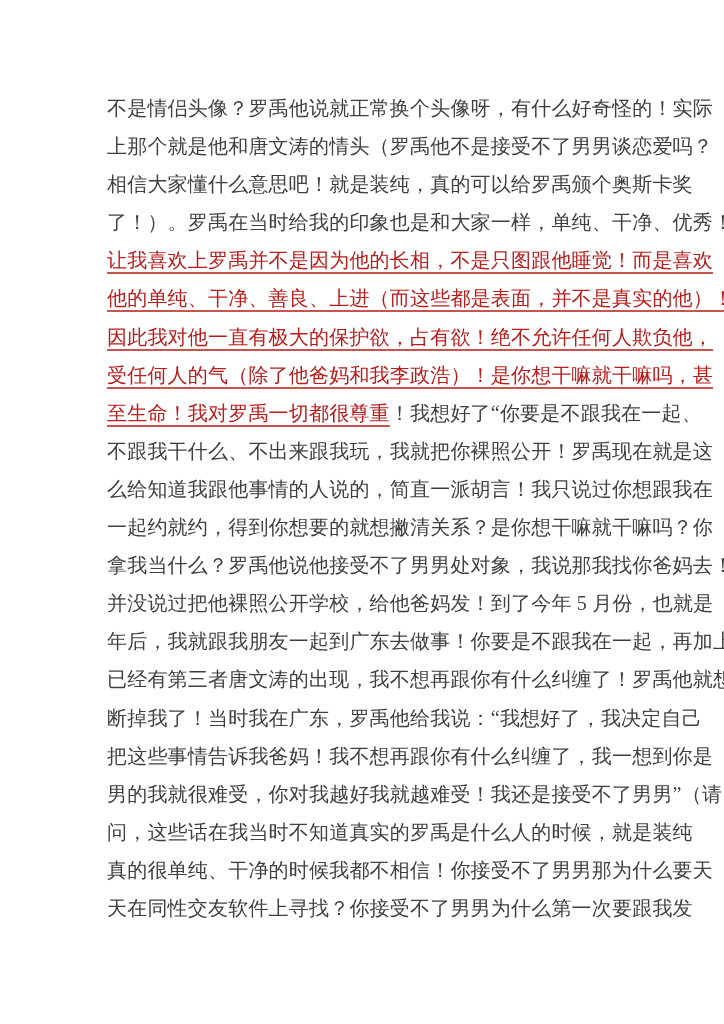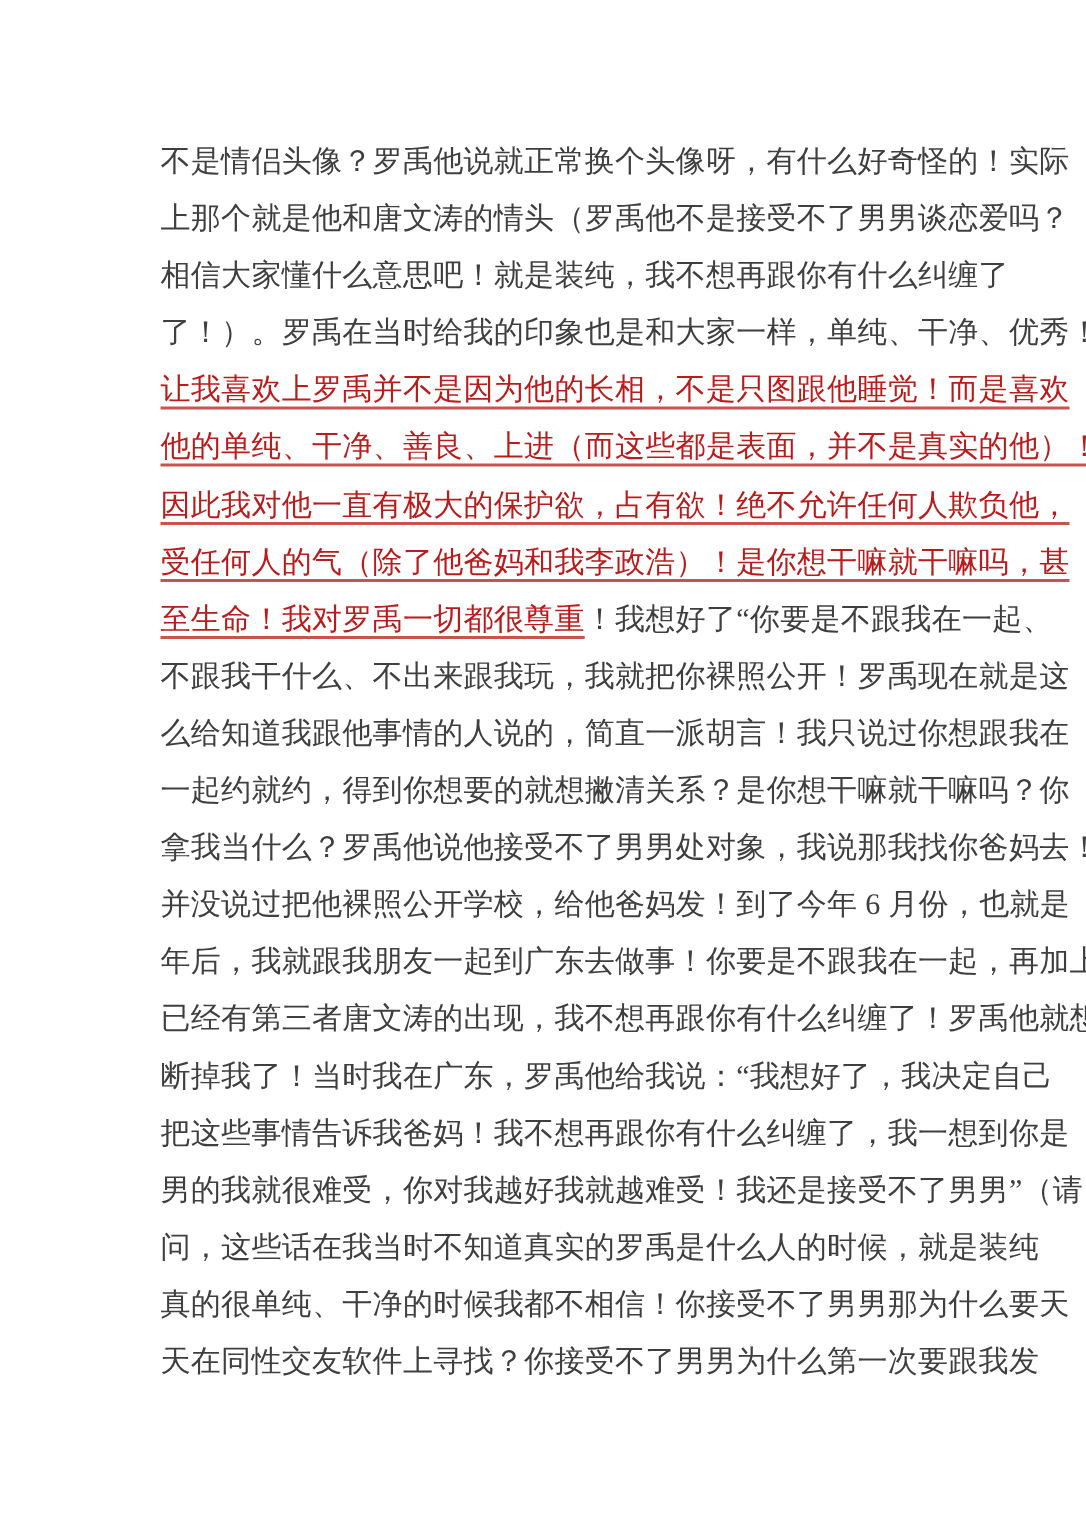--- a/index.html
+++ b/index.html
@@ -41,32 +41,32 @@
     text-underline-offset: 5px;
   }
 </style>
 </head>
 <body>
 
 <div class="page">
   <div class="text-block">
       <div class="line"><span class="red"></span><span>不是情侣头像？罗禹他说就正常换个头像呀，有什么好奇怪的！实际</span></div>
       <div class="line"><span class="red"></span><span>上那个就是他和唐文涛的情头（罗禹他不是接受不了男男谈恋爱吗？</span></div>
-      <div class="line"><span class="red"></span><span>相信大家懂什么意思吧！就是装纯，我不想再跟你有什么纠缠了</span></div>
+      <div class="line"><span class="red"></span><span>相信大家懂什么意思吧！就是装纯，真的可以给罗禹颁个奥斯卡奖</span></div>
       <div class="line"><span class="red"></span><span>了！）。罗禹在当时给我的印象也是和大家一样，单纯、干净、优秀！</span></div>
       <div class="line"><span class="red">让我喜欢上罗禹并不是因为他的长相，不是只图跟他睡觉！而是喜欢</span><span></span></div>
       <div class="line"><span class="red">他的单纯、干净、善良、上进（而这些都是表面，并不是真实的他）！</span><span></span></div>
       <div class="line"><span class="red">因此我对他一直有极大的保护欲，占有欲！绝不允许任何人欺负他，</span><span></span></div>
       <div class="line"><span class="red">受任何人的气（除了他爸妈和我李政浩）！是你想干嘛就干嘛吗，甚</span><span></span></div>
       <div class="line"><span class="red">至生命！我对罗禹一切都很尊重</span><span>！我想好了“你要是不跟我在一起、</span></div>
       <div class="line"><span class="red"></span><span>不跟我干什么、不出来跟我玩，我就把你裸照公开！罗禹现在就是这</span></div>
       <div class="line"><span class="red"></span><span>么给知道我跟他事情的人说的，简直一派胡言！我只说过你想跟我在</span></div>
       <div class="line"><span class="red"></span><span>一起约就约，得到你想要的就想撇清关系？是你想干嘛就干嘛吗？你</span></div>
       <div class="line"><span class="red"></span><span>拿我当什么？罗禹他说他接受不了男男处对象，我说那我找你爸妈去！</span></div>
-      <div class="line"><span class="red"></span><span>并没说过把他裸照公开学校，给他爸妈发！到了今年 6 月份，也就是</span></div>
+      <div class="line"><span class="red"></span><span>并没说过把他裸照公开学校，给他爸妈发！到了今年 5 月份，也就是</span></div>
       <div class="line"><span class="red"></span><span>年后，我就跟我朋友一起到广东去做事！你要是不跟我在一起，再加上</span></div>
       <div class="line"><span class="red"></span><span>已经有第三者唐文涛的出现，我不想再跟你有什么纠缠了！罗禹他就想</span></div>
       <div class="line"><span class="red"></span><span>断掉我了！当时我在广东，罗禹他给我说：“我想好了，我决定自己</span></div>
       <div class="line"><span class="red"></span><span>把这些事情告诉我爸妈！我不想再跟你有什么纠缠了，我一想到你是</span></div>
       <div class="line"><span class="red"></span><span>男的我就很难受，你对我越好我就越难受！我还是接受不了男男”（请</span></div>
       <div class="line"><span class="red"></span><span>问，这些话在我当时不知道真实的罗禹是什么人的时候，就是装纯</span></div>
       <div class="line"><span class="red"></span><span>真的很单纯、干净的时候我都不相信！你接受不了男男那为什么要天</span></div>
       <div class="line"><span class="red"></span><span>天在同性交友软件上寻找？你接受不了男男为什么第一次要跟我发</span></div>
     </div>
 </div>

